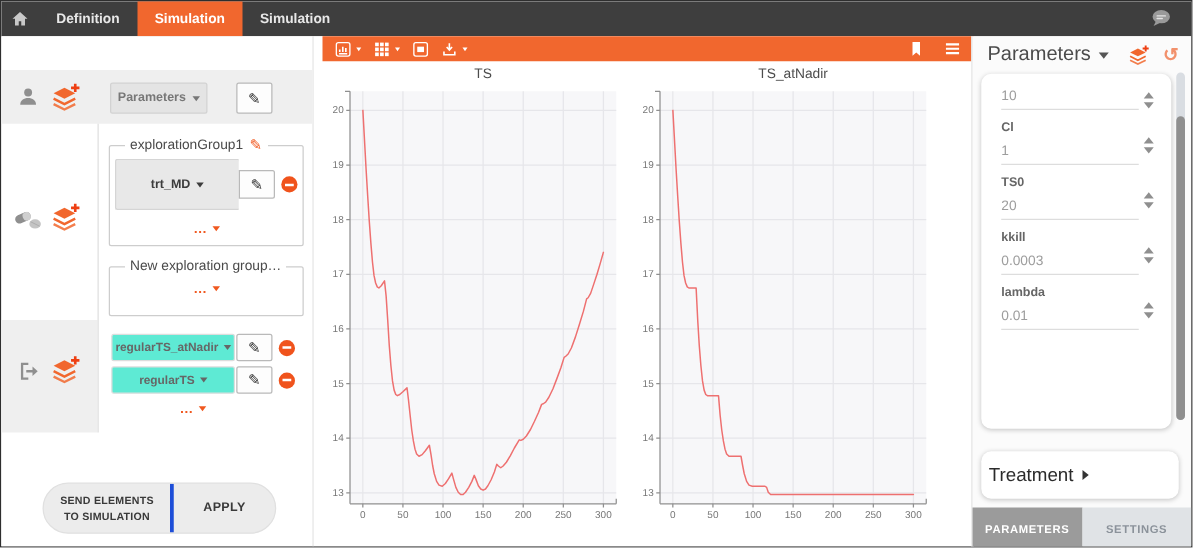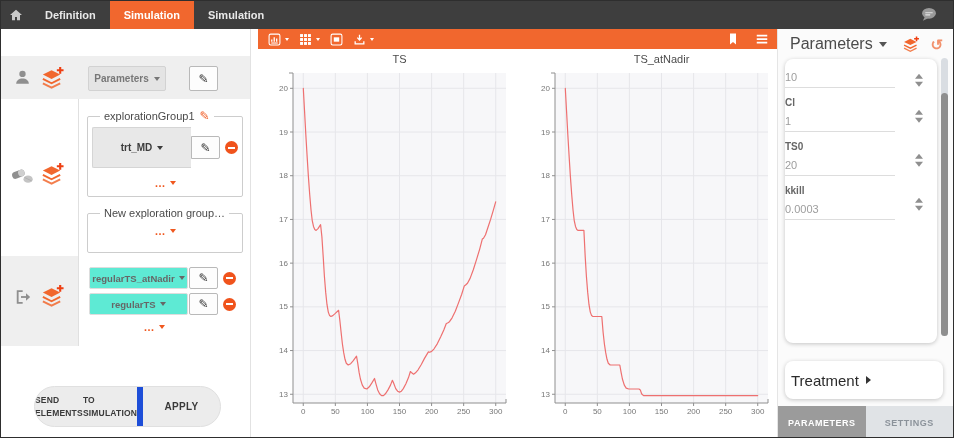--- a/index.html
+++ b/index.html
@@ -32,43 +32,43 @@
                  display:flex; align-items:center; justify-content:center; gap:5px; font-size:10px; font-weight:700; color:#3c3c3c; cursor:pointer; }
   .element-edit { width:29px; height:23px; border-radius:0 2px 2px 0; }
   .minus-circle { width:13px; height:13px; border-radius:50%; background:#f0531c; margin-left:5px; position:relative; flex:none; cursor:pointer; }
   .minus-circle::after { content:""; position:absolute; left:3px; top:5.5px; width:7px; height:2px; background:#fff; }
   .dots-more { color:#f0581f; font-size:11px; font-weight:700; text-align:center; display:flex; align-items:center; justify-content:center; gap:4px; cursor:pointer; }
   .out-row { position:absolute; display:flex; align-items:center; }
   .out-btn { background:#5eead4; border:1px solid #ddd; border-radius:2px; height:22px; width:99px; display:flex; align-items:center; justify-content:center; gap:4px;
              font-size:9.5px; color:#666; font-weight:600; cursor:pointer; }
   .send-apply { position:absolute; left:33px; top:357px; width:187px; height:41px; background:#ececec; border:1px solid #e0e0e0; border-radius:21px;
                 display:flex; align-items:stretch; overflow:hidden; }
-  .send-cell { flex:1.25; display:flex; flex-direction:row; align-items:center; justify-content:center; font-size:8.5px; font-weight:700; color:#3a3a3a;
-               border-right:6px solid #1d4ed8; line-height:1.5; letter-spacing:.2px; cursor:pointer; }
+  .send-cell { flex:1.25; display:flex; flex-direction:column; align-items:center; justify-content:center; font-size:8.5px; font-weight:700; color:#3a3a3a;
+               border-right:3px solid #1d4ed8; line-height:1.5; letter-spacing:.2px; cursor:pointer; }
   .apply-cell { flex:1; display:flex; align-items:center; justify-content:center; font-size:10px; font-weight:700; color:#3a3a3a; letter-spacing:.3px; cursor:pointer; }
 
   
   .center { position:absolute; top:28px; left:250px; width:528px; height:410px; background:#fff; }
   .chart-toolbar { position:absolute; left:7px; top:0; width:521px; height:20px; background:#f1672e; display:flex; align-items:center; padding:0 10px; }
   .tb-group { display:flex; align-items:center; gap:4px; margin-right:10px; cursor:pointer; }
   .tb-caret { width:0;height:0;border-left:2.5px solid transparent;border-right:2.5px solid transparent;border-top:3.5px solid #fff; }
   .tb-right { margin-left:auto; display:flex; align-items:center; gap:16px; }
-  .charts-row { position:absolute; top:24px; left:17px; display:flex; gap:14px; }
+  .charts-row { position:absolute; top:24px; left:4px; display:flex; gap:0; }
   .chart-panel { width:248px; }
   .chart-title { margin-left:25px; width:213px; text-align:center; font-size:11px; color:#4c4c4c; height:16px; }
 
   
   .right-panel { position:absolute; top:28px; right:0; width:176px; height:410px; background:#fbfbfb; border-left:1px solid #e5e5e5; }
   .rp-header { position:absolute; top:6px; left:12px; right:10px; display:flex; align-items:center; }
   .rp-title { font-size:16px; color:#4b4b4b; display:flex; align-items:center; gap:6px; cursor:pointer; }
   .rp-title .caret { border-top-color:#555; border-left-width:4px; border-right-width:4px; border-top-width:5px; }
   .rp-hicons { margin-left:auto; display:flex; align-items:center; gap:10px; }
   .undo-glyph { color:#f2916c; font-size:15px; font-weight:700; cursor:pointer; line-height:1; }
   .param-card { position:absolute; left:7px; top:30px; width:152px; height:284px; background:#fff; border-radius:8px;
-                box-shadow:0 1px 4px rgba(0,0,0,.22); padding:10px 14px 0 0; overflow:hidden; }
+                box-shadow:0 1px 4px rgba(0,0,0,.22); padding:10px 14px 0 16px; overflow:hidden; }
   .p-field { position:relative; margin-bottom:9px; }
   .p-label { font-size:10px; color:#666; font-weight:600; margin-bottom:4px; min-height:12px; }
   .p-label:empty { margin-bottom:0; min-height:0; }
   .p-value { font-size:11px; color:#9d9d9d; border-bottom:1px solid #ddd; padding:2px 0 4px 0; width:110px; }
   .spinner { position:absolute; right:0; top:50%; transform:translateY(-40%); display:flex; flex-direction:column; gap:3px; align-items:center; }
   .sp-up { width:0;height:0;border-left:4px solid transparent;border-right:4px solid transparent;border-bottom:5px solid #8f8f8f; cursor:pointer; }
   .sp-down { width:0;height:0;border-left:4px solid transparent;border-right:4px solid transparent;border-top:5px solid #8f8f8f; cursor:pointer; }
   .rp-scroll-track { position:absolute; right:5px; top:29px; width:7px; height:278px; background:#d9dde2; border-radius:4px; }
   .rp-scroll-thumb { position:absolute; right:5px; top:64px; width:7px; height:243px; background:#8f8f8f; border-radius:4px; cursor:pointer; }
   .treatment-card { position:absolute; left:7px; top:332px; width:158px; height:38px; background:#fff; border-radius:8px;
@@ -426,20 +426,28 @@
           </div>
       </div>
       <div class="p-field">
         <div class="p-label">kkill</div>
         <div class="p-value">0.0003</div>
         <div class="spinner">
             <span class="sp-up"></span>
             <span class="sp-down"></span>
           </div>
       </div>
+      <div class="p-field">
+        <div class="p-label">lambda</div>
+        <div class="p-value">0.01</div>
+        <div class="spinner">
+            <span class="sp-up"></span>
+            <span class="sp-down"></span>
+          </div>
+      </div>
     </div>
     <div class="rp-scroll-track"></div>
     <div class="rp-scroll-thumb"></div>
 
     <div class="treatment-card">
       <span class="treatment-title">Treatment</span>
       <span class="tri-right"></span>
     </div>
 
     <div class="rp-tabs">

